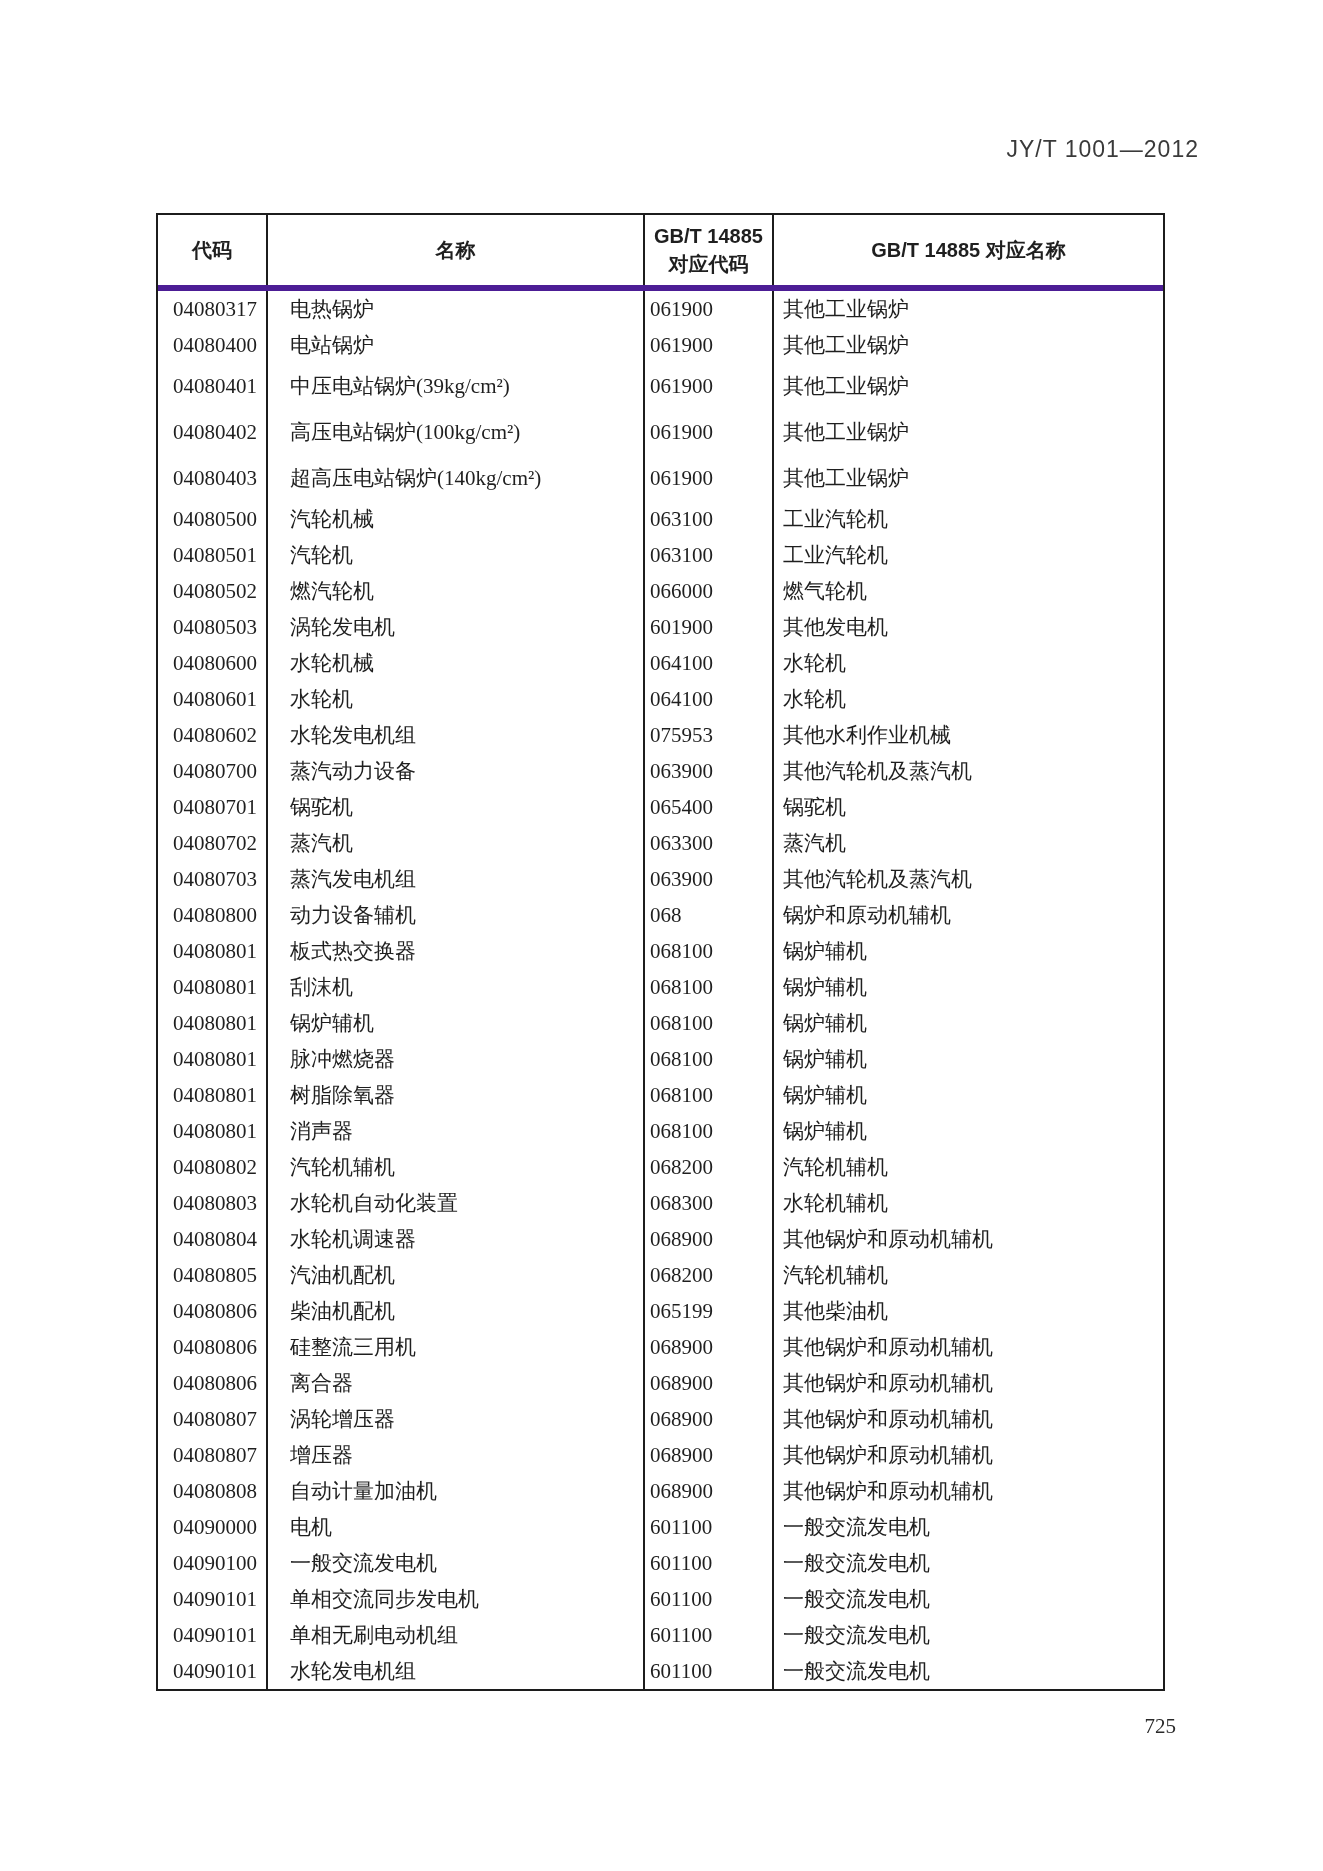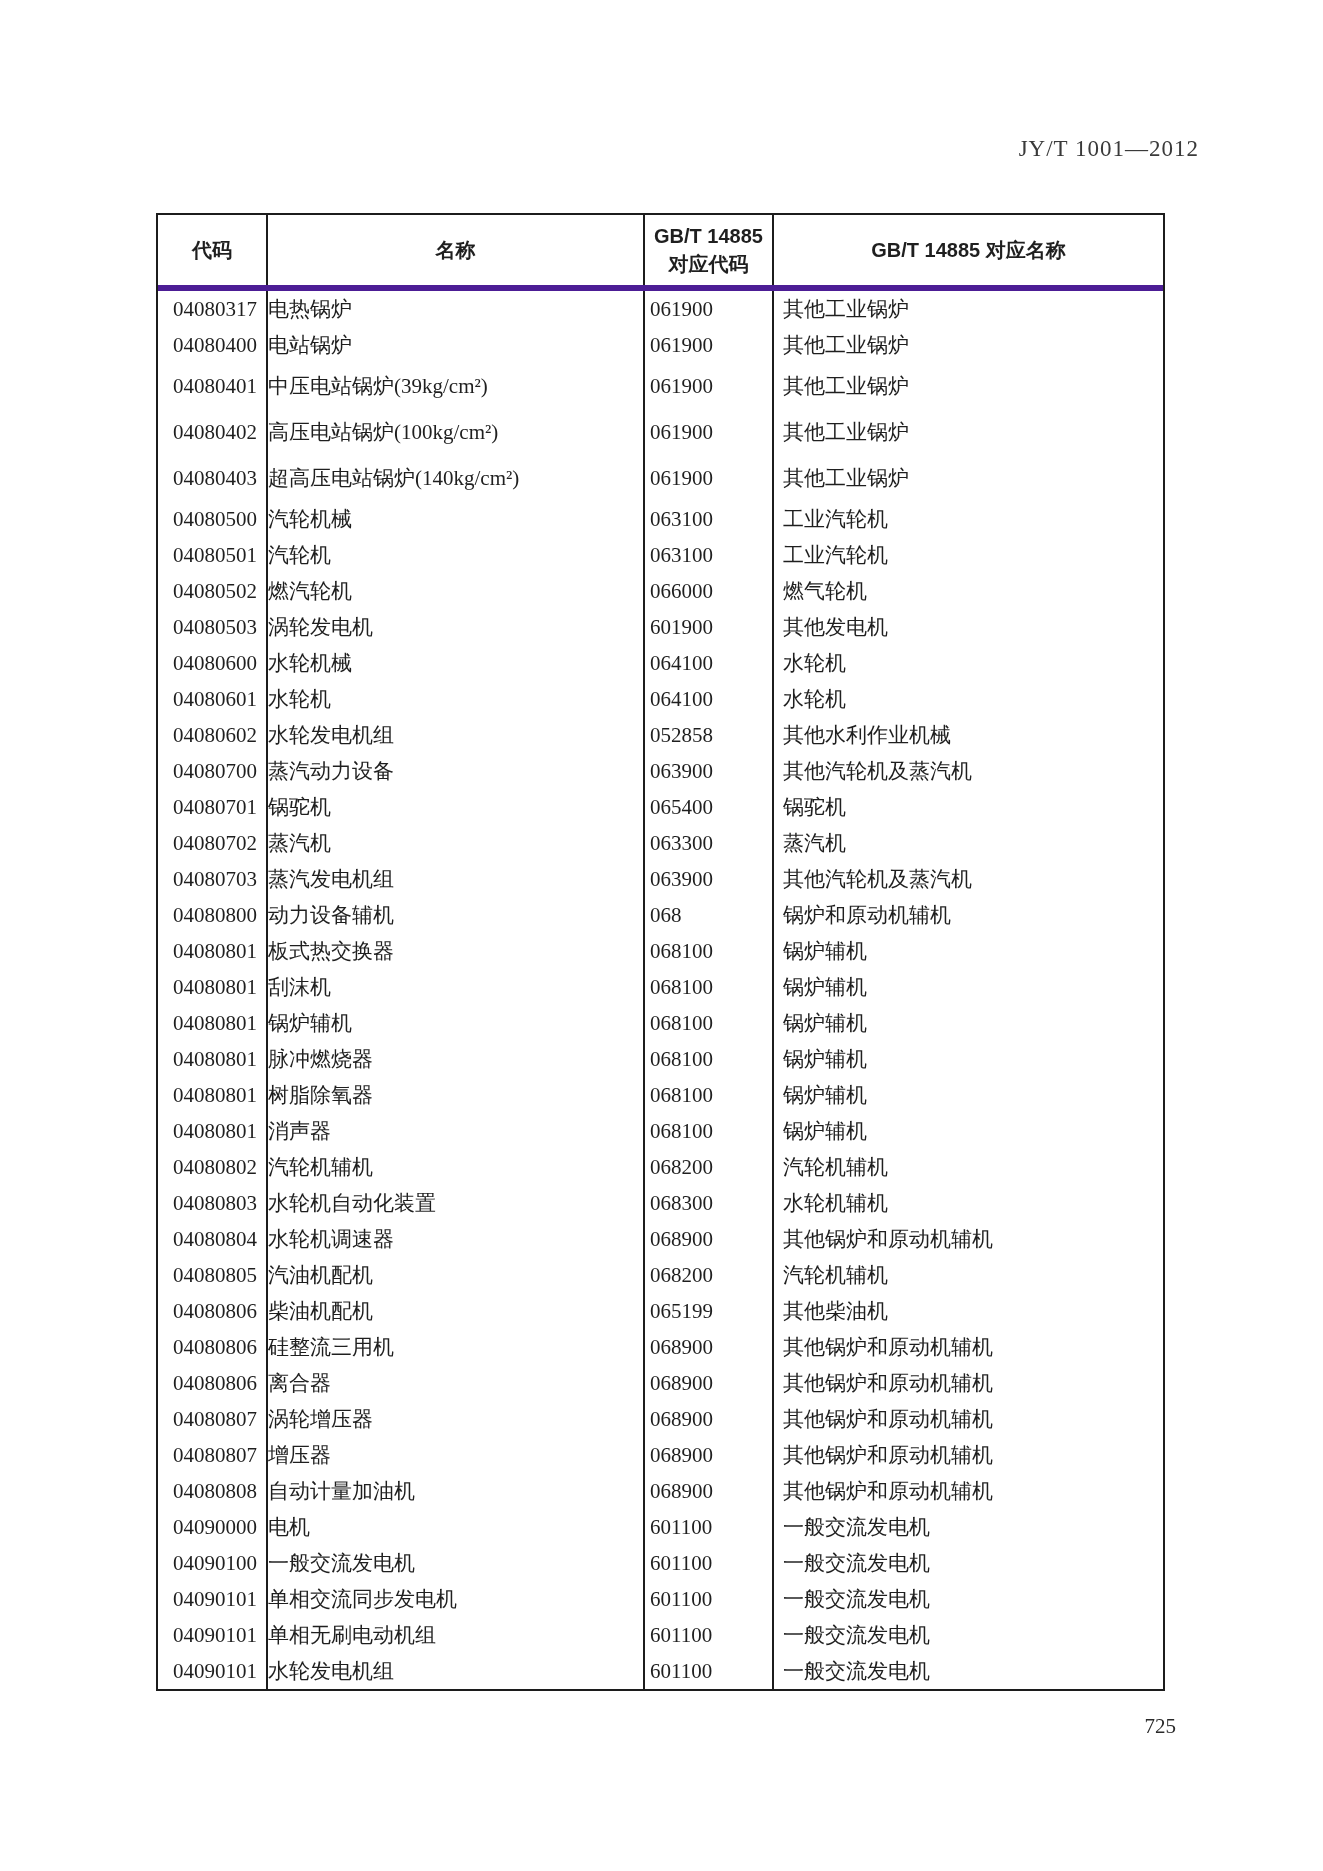--- a/index.html
+++ b/index.html
@@ -9,21 +9,21 @@
     background: #ffffff;
     position: relative;
     font-family: "Liberation Serif", "DejaVu Serif", serif;
     color: #1f1f1f;
   }
 
   .doc-number {
     position: absolute;
     top: 136px;
     right: 124px;
-    font-family: Liberation Serif, serif;
+    font-family: Liberation Sans, sans-serif;
     font-size: 23px;
     letter-spacing: 1px;
     color: #3a3a3a;
     white-space: nowrap;
   }
 
   .code-table {
     position: absolute;
     left: 156px;
     top: 213px;
@@ -63,21 +63,21 @@
     display: flex;
     align-items: center;
     font-size: 21px;
     border-right: 2px solid #1c1c1c;
     overflow: hidden;
     white-space: nowrap;
   }
   .td:last-child { border-right: none; }
 
   .col-code   { padding-left: 15px; }
-  .col-name   { padding-left: 0; }
+  .col-name   { padding-left: 22px; }
   .col-gbcode { padding-left: 5px; }
   .col-gbname { padding-left: 9px; }
 
   .page-number {
     position: absolute;
     top: 1714px;
     right: 147px;
     font-size: 21px;
     color: #2a2a2a;
   }
@@ -177,21 +177,21 @@
   <div class="trow">
     <div class="td col-code">04080601</div>
     <div class="td col-name">水轮机</div>
     <div class="td col-gbcode">064100</div>
     <div class="td col-gbname">水轮机</div>
   </div>
 
   <div class="trow">
     <div class="td col-code">04080602</div>
     <div class="td col-name">水轮发电机组</div>
-    <div class="td col-gbcode">052858</div>
+    <div class="td col-gbcode">075953</div>
     <div class="td col-gbname">其他水利作业机械</div>
   </div>
 
   <div class="trow">
     <div class="td col-code">04080700</div>
     <div class="td col-name">蒸汽动力设备</div>
     <div class="td col-gbcode">063900</div>
     <div class="td col-gbname">其他汽轮机及蒸汽机</div>
   </div>
 

